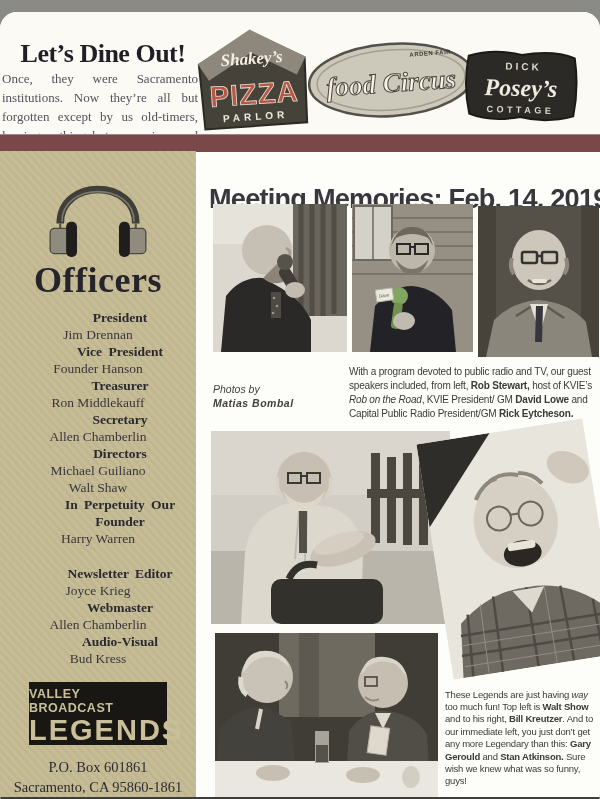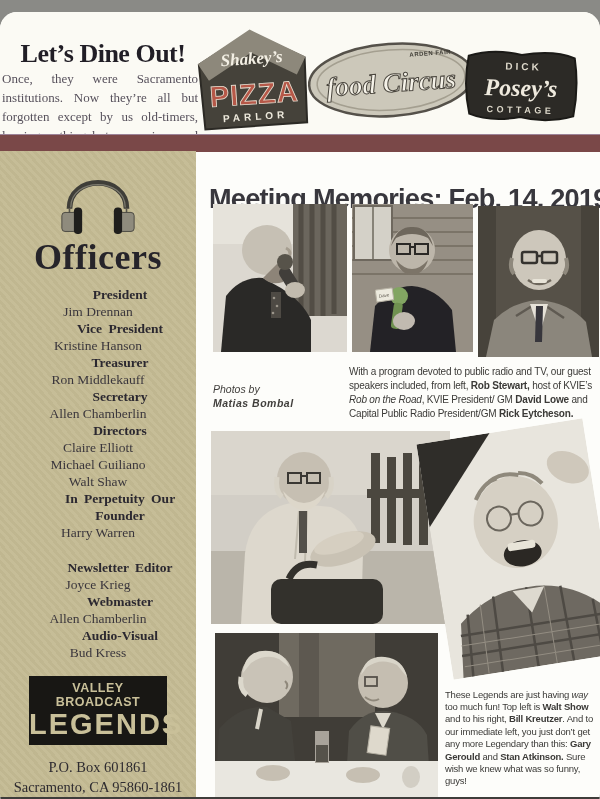--- a/index.html
+++ b/index.html
@@ -34,21 +34,21 @@
     display:flex;flex-direction:column;align-items:center;
     color:#2b2930;
   }
   .phones{margin-top:12px;}
   .officers-h{font-size:36px;font-weight:bold;margin:2px 0 8px 0;color:#26242a;letter-spacing:0.5px;}
   .roster{width:100%;text-align:center;font-size:13.5px;line-height:17px;color:#3a363c;}
   .role{font-weight:bold;word-spacing:3px;color:#2b2830;padding-left:44px;}
   .staff{margin-top:18px;}
   .vbl{
     margin-top:15px;width:138px;background:#181714;color:#c9c099;
-    text-align:center;padding:5px 0 6px 0;
+    text-align:left;padding:5px 0 0 0;
     font-family:"Liberation Sans",sans-serif;
   }
   .vbl-1{font-size:12.5px;font-weight:bold;letter-spacing:0.5px;}
   .vbl-2{font-size:29px;font-weight:bold;letter-spacing:2px;line-height:30px;}
   .addr{margin-top:12px;text-align:center;font-size:14.5px;line-height:20px;color:#2e2b30;}
   
   .main-h{
     position:absolute;left:209px;top:148px;width:390px;
     font-family:"Liberation Sans",sans-serif;font-weight:bold;
     font-size:28px;color:#38373d;letter-spacing:-0.8px;
@@ -130,27 +130,26 @@
       <rect x="98" y="78" width="24" height="30" rx="5" fill="#8f8b7d" stroke="#4a4840" stroke-width="1.5"></rect>
       <rect x="90" y="70" width="13" height="42" rx="6" fill="#1f1e1c"></rect>
     </svg>
 
     <h2 class="officers-h">Officers</h2>
 
     <div class="roster">
       <div class="role">President</div>
       <div class="nm">Jim Drennan</div>
       <div class="role">Vice President</div>
-      <div class="nm">Kristine Hanson</div>
+      <div class="nm">Founder Hanson</div>
       <div class="role">Treasurer</div>
       <div class="nm">Ron Middlekauff</div>
       <div class="role">Secretary</div>
       <div class="nm">Allen Chamberlin</div>
       <div class="role">Directors</div>
-      <div class="nm">Claire Elliott</div>
       <div class="nm">Michael Guiliano</div>
       <div class="nm">Walt Shaw</div>
       <div class="role">In Perpetuity Our Founder</div>
       <div class="nm">Harry Warren</div>
     </div>
 
     <div class="roster staff">
       <div class="role">Newsletter Editor</div>
       <div class="nm">Joyce Krieg</div>
       <div class="role">Webmaster</div>

